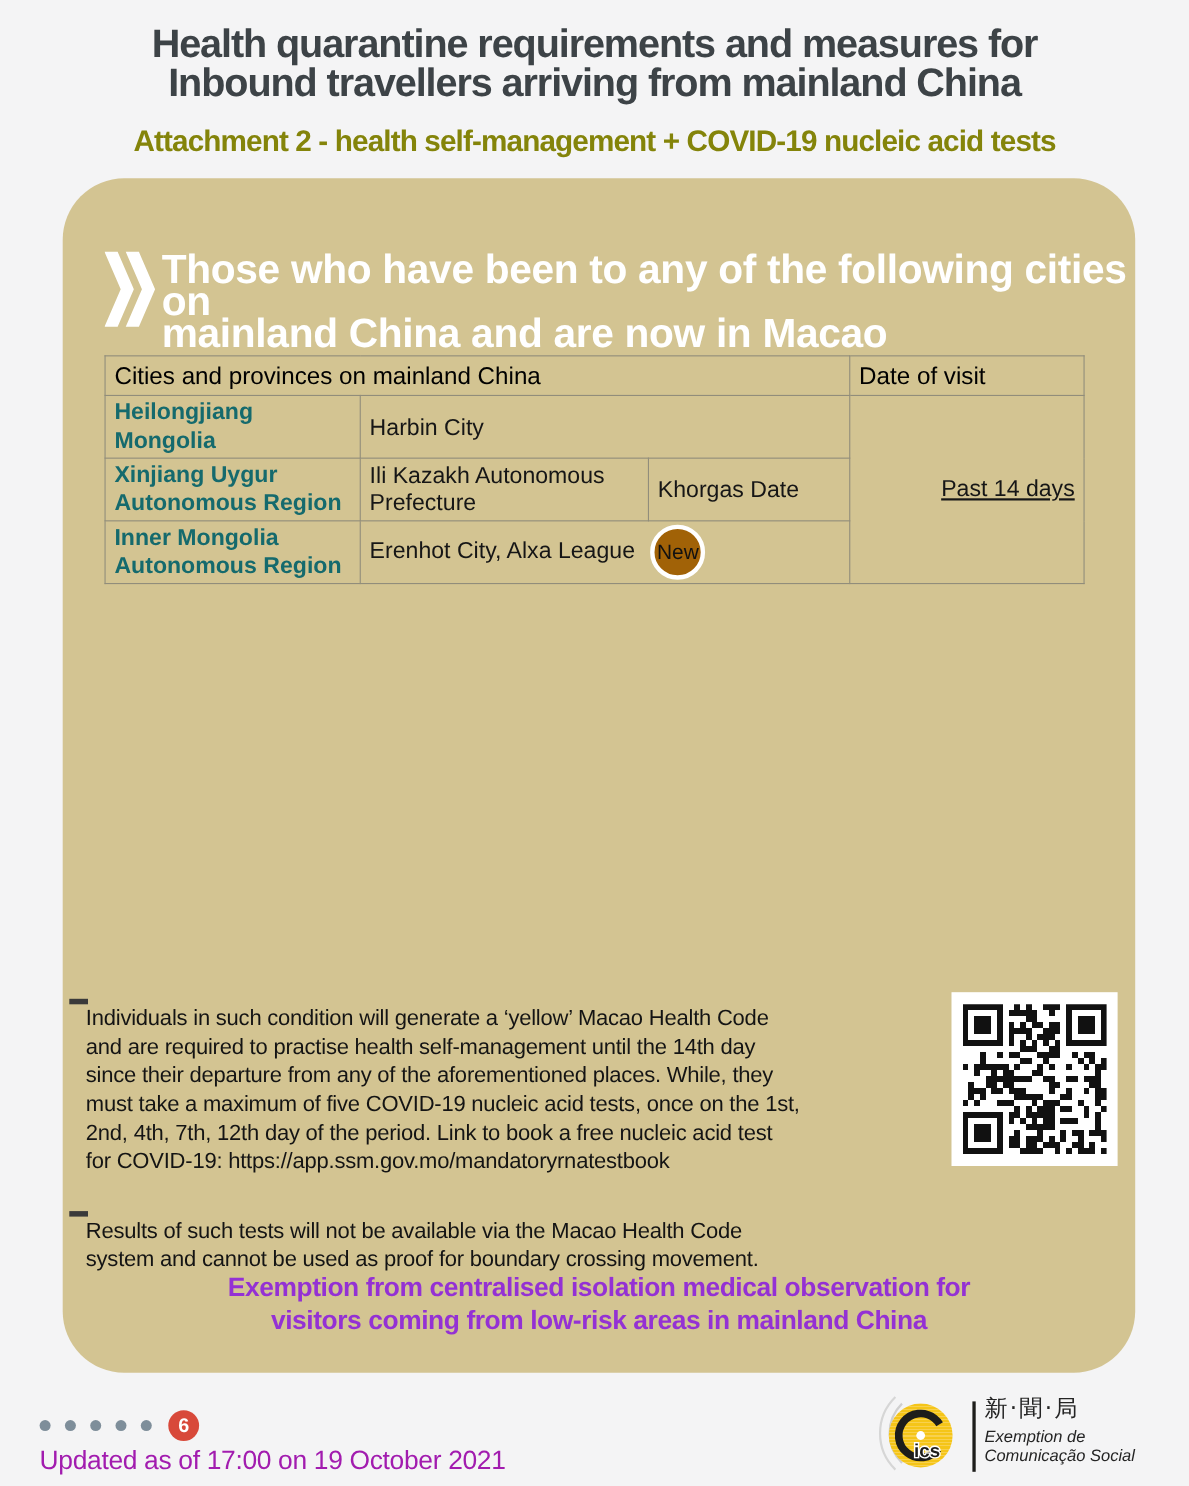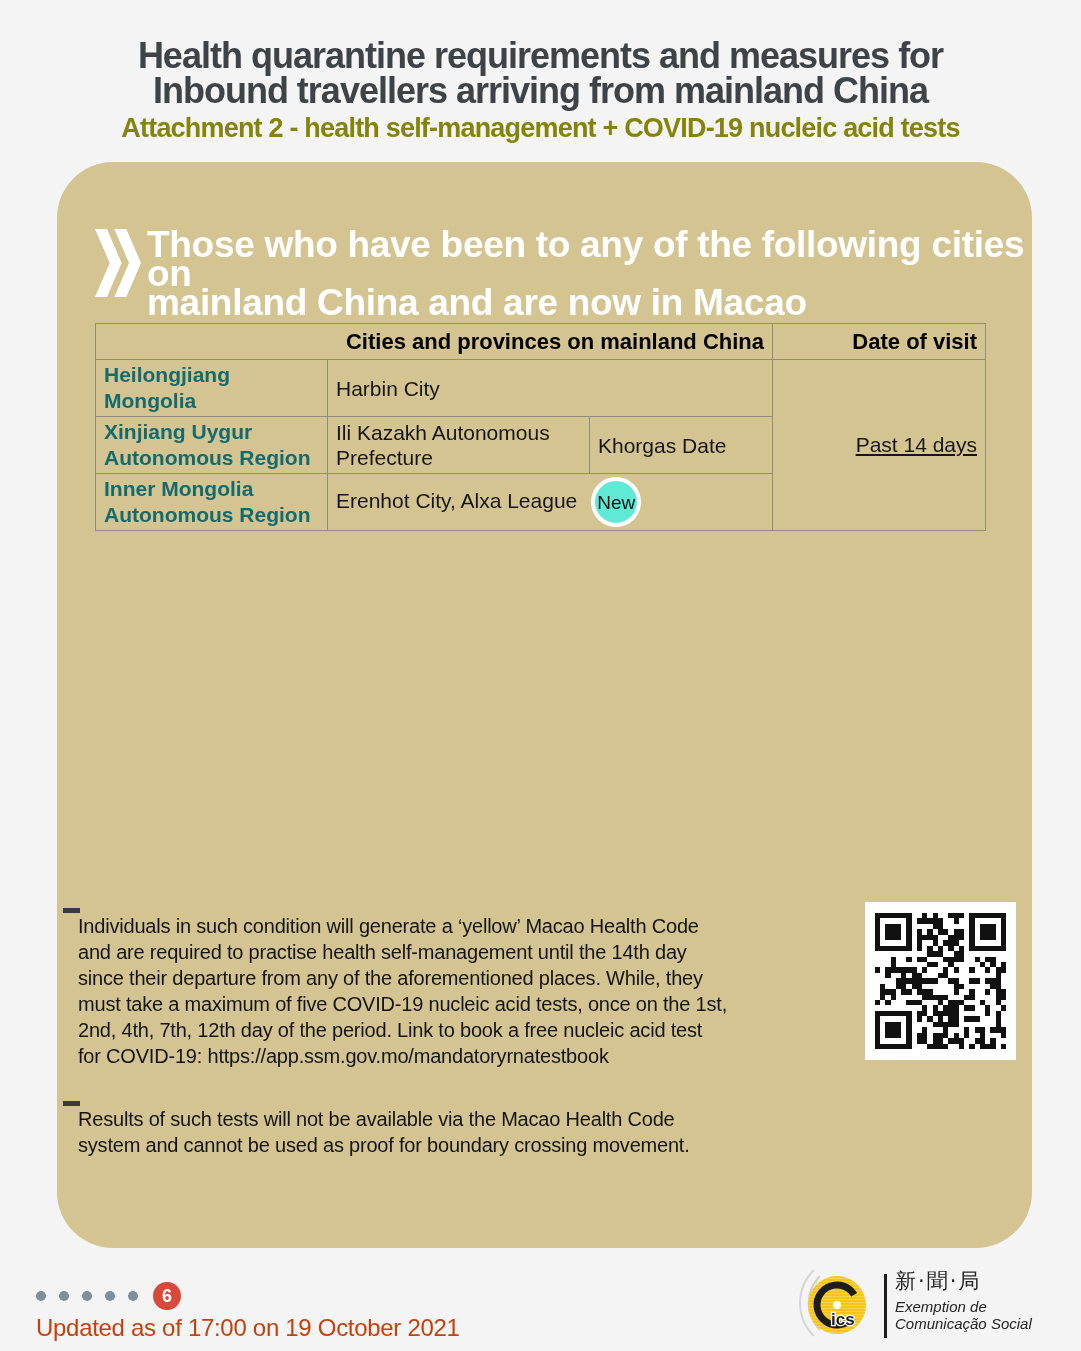--- a/index.html
+++ b/index.html
@@ -5,21 +5,21 @@
   html,body{margin:0;padding:0;background:#e9e9ea;}
   .page{
     position:relative;width:1081px;height:1351px;margin:0 auto;
     background:#f4f4f5;overflow:hidden;
     font-family:"Liberation Sans","DejaVu Sans",sans-serif;
   }
   .preline{white-space:pre-line;}
 
   
   .title{
-    position:absolute;top:38px;left:0;width:100%;
+    position:absolute;top:22px;left:0;width:100%;
     text-align:center;font-size:36px;font-weight:700;line-height:35px;
     letter-spacing:-1px;color:#3d4347;
   }
   .subtitle{
     position:absolute;top:113px;left:0;width:100%;
     text-align:center;font-size:27px;font-weight:700;
     letter-spacing:-0.8px;color:#84840a;
   }
 
   
@@ -37,31 +37,31 @@
   
   .cities-table{
     position:absolute;left:38px;top:161px;width:890px;
     border-collapse:collapse;table-layout:fixed;
     color:#161616;
   }
   .cities-table th,.cities-table td{
     border:1px solid #918d7b;padding:2px 8px;
     font-size:21px;vertical-align:middle;
   }
-  .cities-table th{font-size:22px;font-weight:700;text-align:right;height:31px;color:#000;}
+  .cities-table th{font-size:22px;font-weight:400;text-align:left;height:31px;color:#000;}
   .row-1{height:31px;}
   .row-2{height:54px;}
   .row-3{height:56px;}
   .prov-cell{color:#156a6d;font-weight:700;line-height:26px;}
   .city-cell{color:#161616;line-height:25px;}
   .date-cell{text-align:right;font-size:20px;text-decoration:underline;}
   .new-badge{
     display:inline-flex;align-items:center;justify-content:center;
     width:42px;height:42px;border-radius:50%;
-    background:#5eead4;border:4px solid #ffffff;
+    background:#a16207;border:4px solid #ffffff;
     font-size:19px;color:#111;margin-left:14px;vertical-align:middle;
     position:relative;z-index:2;
   }
 
   
   .notes{position:absolute;left:6px;top:736px;width:812px;}
   .note{display:flex;align-items:flex-start;margin-bottom:22px;flex-direction:column;}
   .dash{flex:0 0 auto;width:17px;height:5px;background:#3a3a3a;margin-top:10px;}
   .note-text{
     margin-left:15px;font-size:20px;line-height:26px;letter-spacing:-0.2px;color:#141414;
@@ -83,21 +83,21 @@
 
   
   .footer-left{position:absolute;left:36px;top:1281px;}
   .dots-row{display:flex;align-items:center;height:30px;}
   .pg-dot{width:10px;height:10px;border-radius:50%;background:#7e8e9a;margin-right:13px;}
   .page-badge{
     width:28px;height:28px;border-radius:50%;background:#d8493a;
     display:flex;align-items:center;justify-content:center;
     color:#fff;font-size:18px;font-weight:700;margin-left:2px;
   }
-  .updated{margin-top:3px;font-size:24px;letter-spacing:-0.3px;color:#c2410c;text-align:right;}
+  .updated{margin-top:3px;font-size:24px;letter-spacing:-0.3px;color:#a21caf;text-align:right;}
 
   
   .logo{position:absolute;left:775px;top:1262px;width:300px;height:86px;}
   .arcs{position:absolute;left:8px;top:4px;width:70px;height:74px;}
   .logo-circle{
     position:absolute;left:33px;top:14px;width:58px;height:58px;border-radius:50%;
     background:repeating-linear-gradient(180deg,#f5c518 0 2px,#f8d14e 2px 3px);
   }
   .logo-circle svg{position:absolute;left:0;top:0;width:58px;height:58px;overflow:visible;}
   .logo-bar{position:absolute;left:109px;top:12px;width:3px;height:64px;background:#1d1d1b;}
@@ -479,20 +479,22 @@
           <rect x="13" y="24" width="1" height="1" fill="#111111"></rect>
           <rect x="16" y="24" width="1" height="1" fill="#111111"></rect>
           <rect x="18" y="24" width="1" height="1" fill="#111111"></rect>
           <rect x="20" y="24" width="1" height="1" fill="#111111"></rect>
           <rect x="21" y="24" width="1" height="1" fill="#111111"></rect>
           <rect x="22" y="24" width="1" height="1" fill="#111111"></rect>
           <rect x="24" y="24" width="1" height="1" fill="#111111"></rect>
         </svg>
     </div>
 
+    <div class="exemption preline">Exemption from centralised isolation medical observation for
+visitors coming from low-risk areas in mainland China</div>
   </div>
 
   <div class="footer-left">
     <div class="dots-row">
       <span style="display:flex">
           <span class="pg-dot"></span>
           <span class="pg-dot"></span>
           <span class="pg-dot"></span>
           <span class="pg-dot"></span>
           <span class="pg-dot"></span>

